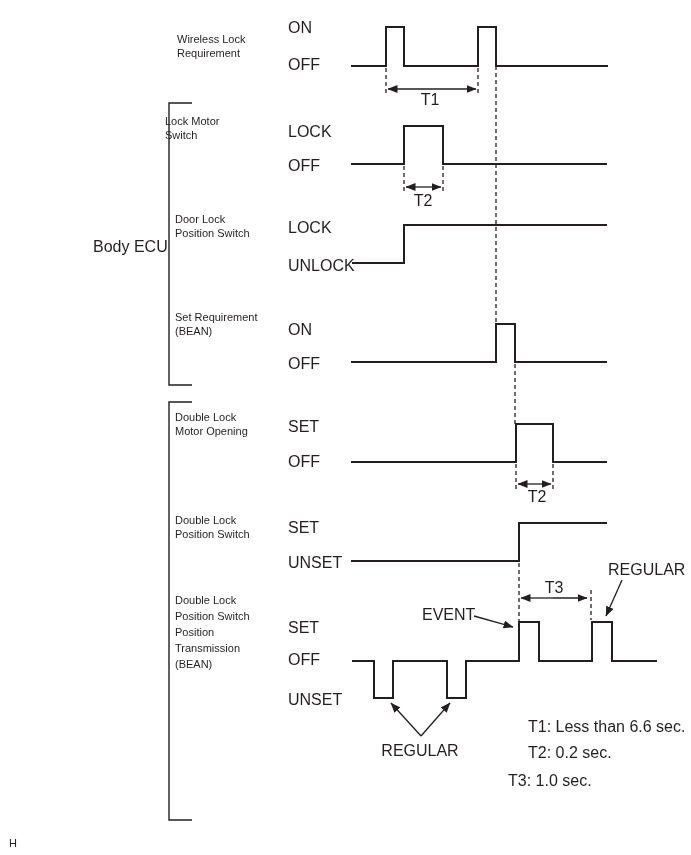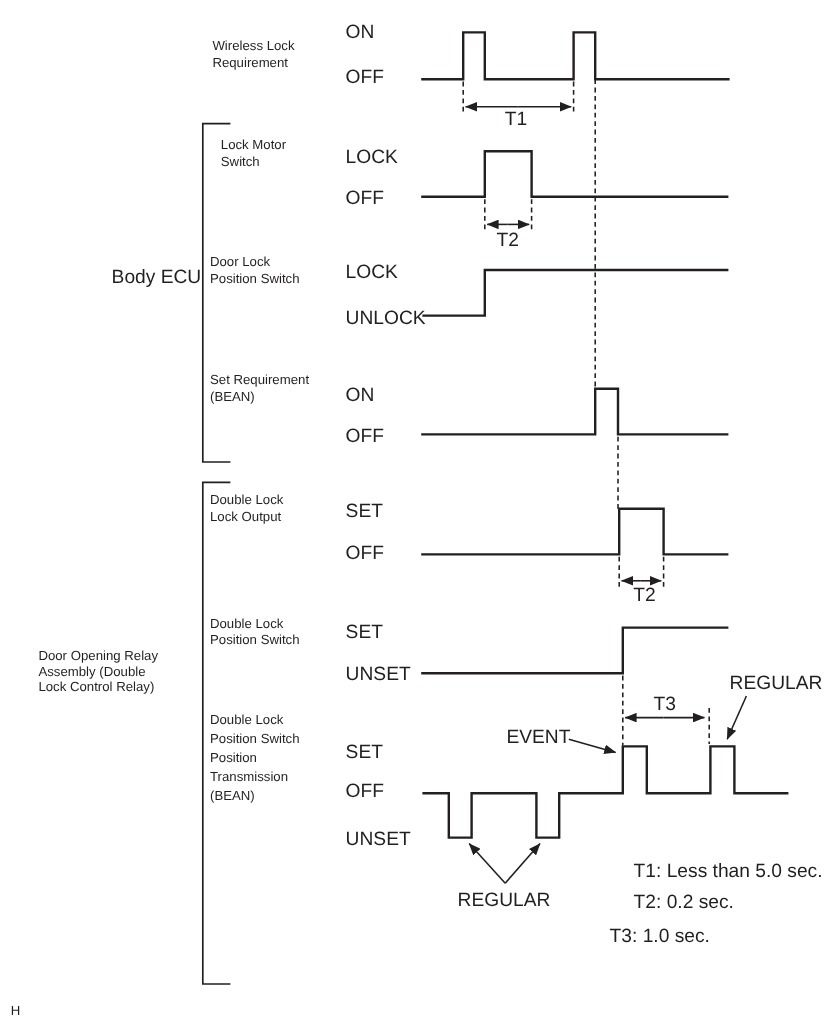--- a/index.html
+++ b/index.html
@@ -59,46 +59,41 @@
     <path class="meas" marker-end="url(#arr)" d="M534,484 L551,484"></path>
     <path class="meas" marker-end="url(#arr)" d="M553,598 L521,598"></path>
     <path class="meas" marker-end="url(#arr)" d="M553,598 L587,598"></path>
 
     <path class="meas" marker-end="url(#arr)" d="M474,616 L513,627"></path>
     <path class="meas" marker-end="url(#arr)" d="M622,580 L606,616"></path>
     <path class="meas" marker-end="url(#arr)" d="M421,736 L391,703"></path>
     <path class="meas" marker-end="url(#arr)" d="M421,736 L450,703"></path>
   </svg>
 
-  <div class="txt" style="left:93px;top:232px">Body ECU</div>
-  <div class="sig" style="left:32px;top:541px;line-height:13px">
-    <div>Door Opening Relay</div>
-    <div>Assembly (Double</div>
-    <div>Lock Control Relay)</div>
-  </div>
+  <div class="txt" style="left:93px;top:247px">Body ECU</div>
 
   <div class="sig" style="left:177px;top:32px">
     <div>Wireless Lock</div>
     <div>Requirement</div>
   </div>
-  <div class="sig" style="left:184px;top:114px">
+  <div class="sig" style="left:165px;top:114px">
     <div>Lock Motor</div>
     <div>Switch</div>
   </div>
   <div class="sig" style="left:175px;top:212px">
     <div>Door Lock</div>
     <div>Position Switch</div>
   </div>
   <div class="sig" style="left:175px;top:310px">
     <div>Set Requirement</div>
     <div>(BEAN)</div>
   </div>
   <div class="sig" style="left:175px;top:410px">
     <div>Double Lock</div>
-    <div>Lock Output</div>
+    <div>Motor Opening</div>
   </div>
   <div class="sig" style="left:175px;top:513px">
     <div>Double Lock</div>
     <div>Position Switch</div>
   </div>
   <div class="sig" style="left:175px;top:592px;line-height:16px">
     <div>Double Lock</div>
     <div>Position Switch</div>
     <div>Position</div>
     <div>Transmission</div>
@@ -122,19 +117,19 @@
   <div class="txt" style="left:288px;top:700px">UNSET</div>
 
   <div class="txt-c" style="left:430px;top:100px">T1</div>
   <div class="txt-c" style="left:423px;top:201px">T2</div>
   <div class="txt-c" style="left:537px;top:497px">T2</div>
   <div class="txt-c" style="left:554px;top:588px">T3</div>
   <div class="txt" style="left:422px;top:615px">EVENT</div>
   <div class="txt" style="left:608px;top:570px">REGULAR</div>
   <div class="txt-c" style="left:420px;top:751px">REGULAR</div>
 
-  <div class="txt" style="left:528px;top:727px">T1: Less than 5.0 sec.</div>
+  <div class="txt" style="left:528px;top:727px">T1: Less than 6.6 sec.</div>
   <div class="txt" style="left:528px;top:753px">T2: 0.2 sec.</div>
   <div class="txt" style="left:508px;top:781px">T3: 1.0 sec.</div>
 
   <div class="txt footer" style="left:9px;top:843px">H</div>
 
 </div>
 
 </body></html>

